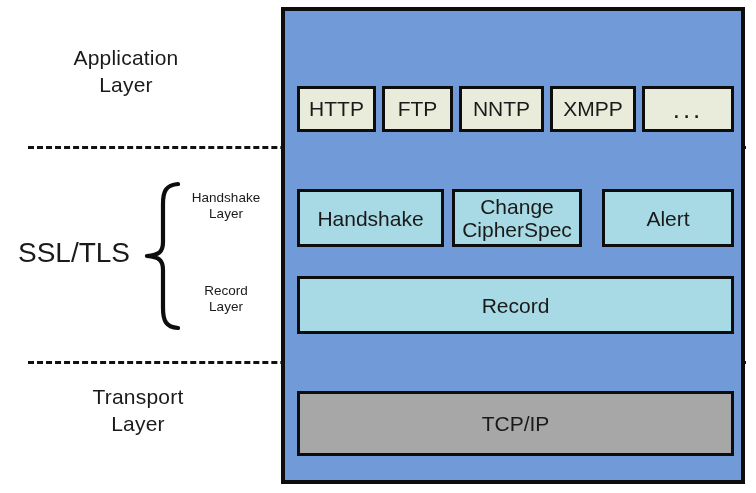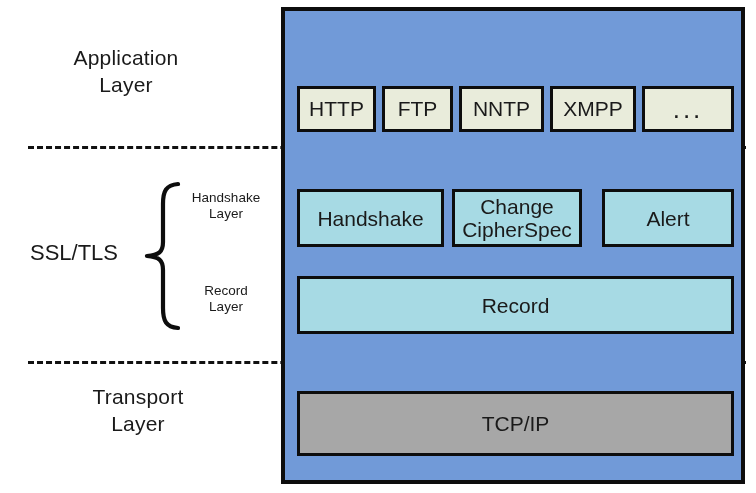--- a/index.html
+++ b/index.html
@@ -34,21 +34,21 @@
   }
   #app-layer-label  { left: 6px;  top: 44px;  width: 240px; }
   #transport-label  { left: 18px;  top: 383px; width: 240px; }
 
   #ssltls-label {
     position: absolute;
     left: 8px;
     top: 240px;
     width: 132px;
     text-align: center;
-    font-size: 22px;
+    font-size: 28px;
     line-height: 25px;
     color: #1a1a1a;
   }
 
   
   .brace-sublabel {
     position: absolute;
     text-align: center;
     font-size: 13.5px;
     line-height: 16px;

